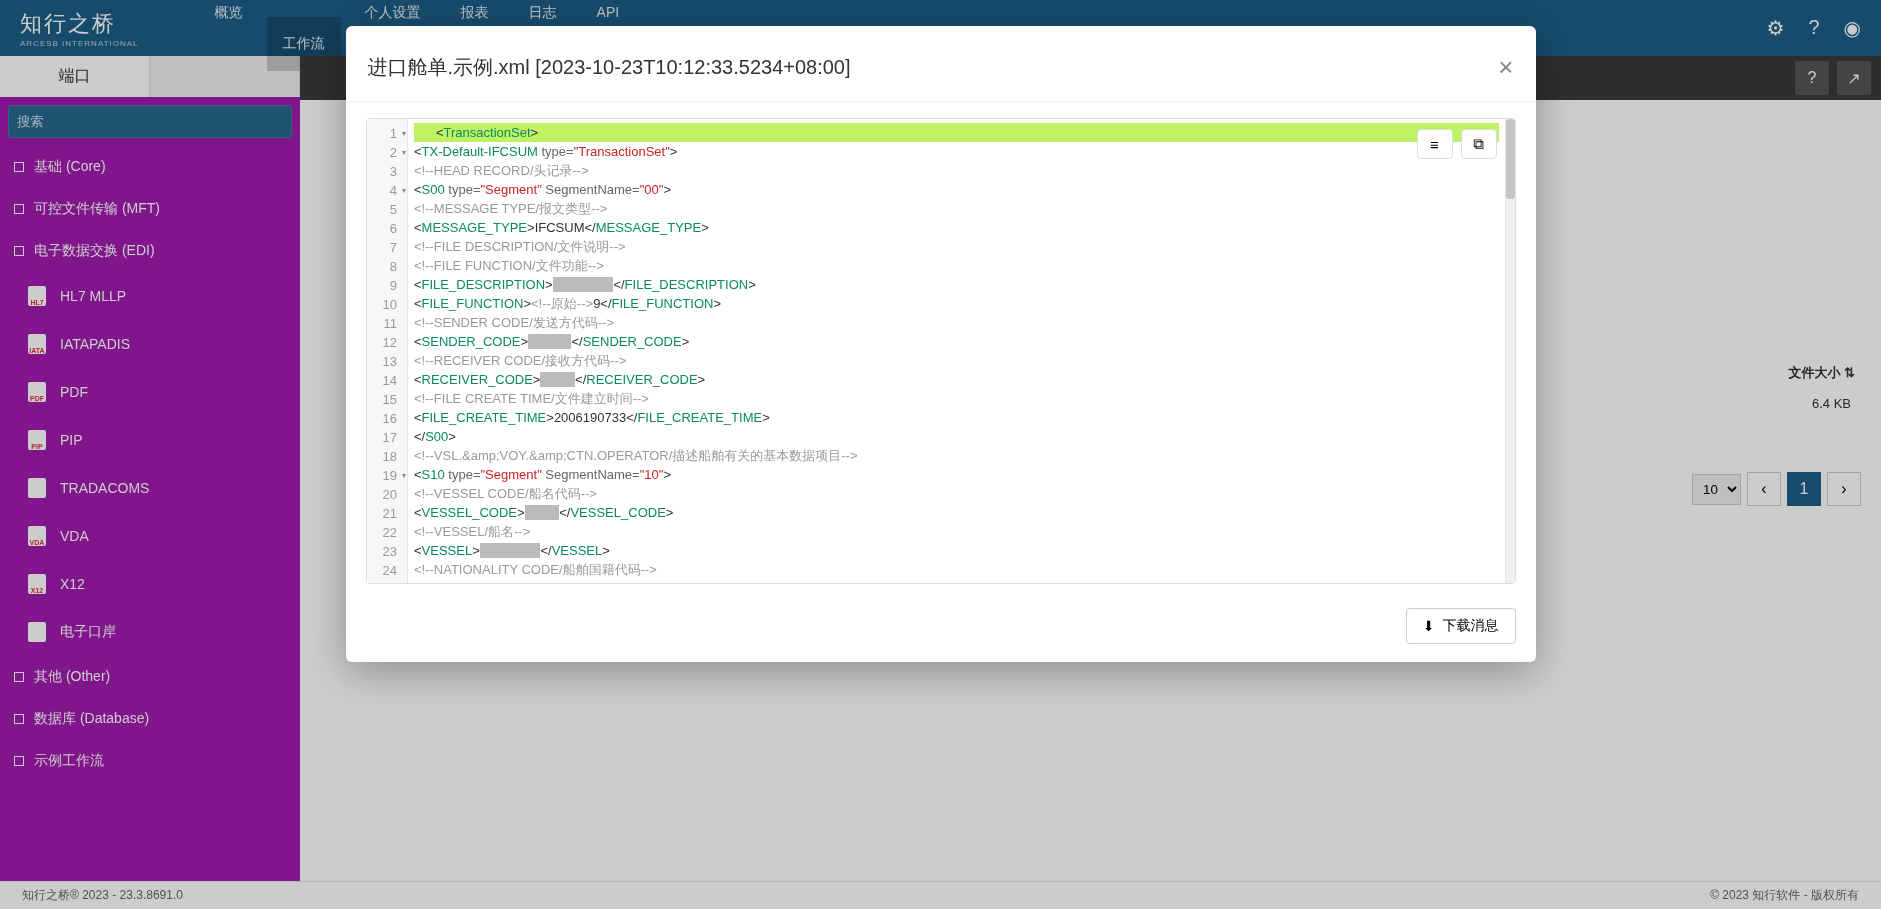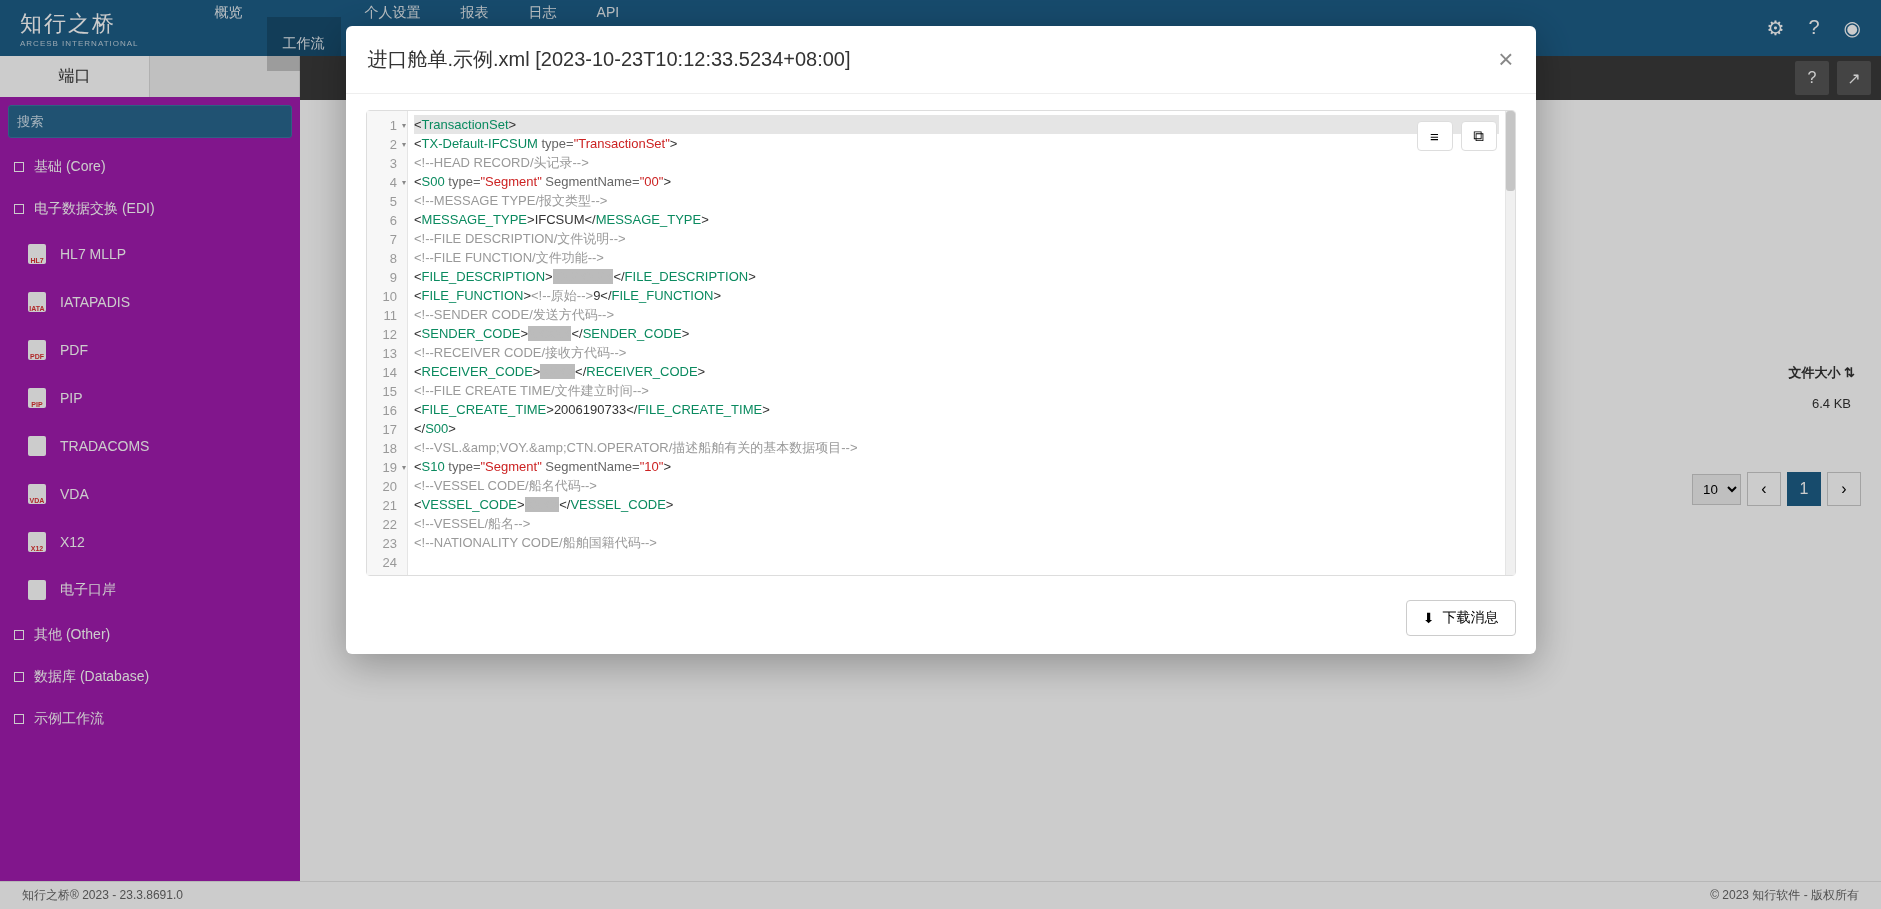--- a/index.html
+++ b/index.html
@@ -31,31 +31,31 @@
 .toolbtn { width: 34px; height: 34px; background: #555; color: #fff; display: flex; align-items: center; justify-content: center; border-radius: 2px; }
 .filesize { position: absolute; right: 30px; top: 340px; font-size: 13px; color: #333; }
 .filesizehdr { position: absolute; right: 26px; top: 308px; font-size: 13px; color: #333; font-weight: 600; }
 .pager { position: absolute; right: 20px; top: 416px; display: flex; align-items: center; gap: 6px; }
 .pager select { padding: 6px; border: 1px solid #ccc; }
 .pager .pbtn { width: 34px; height: 34px; border: 1px solid #ccc; display: flex; align-items: center; justify-content: center; background: #fff; }
 .pager .pbtn.active { background: #1d5e88; color: #fff; border-color: #1d5e88; }
 
 .overlay { position: fixed; inset: 0; background: rgba(0,0,0,.2); display: flex; align-items: flex-start; justify-content: center; padding-top: 26px; }
 .modal { width: 1190px; background: #fff; border-radius: 6px; box-shadow: 0 10px 40px rgba(0,0,0,.3); display: flex; flex-direction: column; }
-.modal-hd { padding: 18px 22px; display: flex; align-items: center; border-bottom: 1px solid #eee; }
+.modal-hd { padding: 18px 22px; display: flex; align-items: center; border-bottom: 1px solid #eee; margin-top: 8px; }
 .modal-title { font-size: 20px; color: #333; }
 .modal-close { margin-left: auto; font-size: 26px; color: #888; cursor: pointer; font-weight: 300; }
 .modal-body { padding: 16px 20px 10px; }
 .codeview { border: 1px solid #ddd; border-radius: 4px; display: flex; position: relative; font-family: "Courier New", monospace; font-size: 13px; }
 .gutter { background: #f7f7f7; border-right: 1px solid #e5e5e5; padding: 4px 0; }
 .gutter div { text-align: right; padding: 1px 10px 1px 16px; color: #999; height: 19px; line-height: 19px; position: relative; }
 .gutter .fold::after { content: "▾"; position: absolute; right: 1px; font-size: 8px; color: #888; }
 .codebody { flex: 1; padding: 4px 6px; overflow: hidden; }
 .codebody div { height: 19px; line-height: 19px; white-space: pre; }
-.codebody div.hl { background: #e5e5e5; }
+.codebody div.hl { background: #bef264; padding-left: 22px; }
 .t-tag { color: #0a8a5f; }
 .t-attr { color: #666; }
 .t-str { color: #c22; }
 .t-com { color: #999; font-style: normal; }
 .t-txt { color: #333; }
 .t-redact { background: #bbb; color: #bbb; }
 .codetools { position: absolute; top: 10px; right: 18px; display: flex; gap: 8px; }
 .codetools span { width: 36px; height: 30px; border: 1px solid #ddd; border-radius: 4px; display: flex; align-items: center; justify-content: center; background: #fff; font-size: 15px; }
 .vscroll { width: 10px; background: #f0f0f0; border-left: 1px solid #e5e5e5; }
 .vscroll .thumb { width: 100%; height: 80px; background: #c5c5c5; border-radius: 3px; }
@@ -92,20 +92,24 @@
     <div class="tabbar">
       <span class="active">端口</span>
       <span> </span>
     </div>
     <div class="searchbox">
       <input placeholder="搜索" style="">
     </div>
     <div class="sidegroup">
         <span class="sq"></span>
         <span>基础 (Core)</span>
+      </div>
+    <div class="sidegroup">
+        <span class="sq"></span>
+        <span>可控文件传输 (MFT)</span>
       </div>
     <div class="sidegroup">
         <span class="sq"></span>
         <span>电子数据交换 (EDI)</span>
       </div>
     <div id="edi-list">
         <div class="sideitem">
           <span class="ficon">HL7</span>
           <span>HL7 MLLP</span>
         </div>
@@ -223,20 +227,21 @@
             <div><span class="t-com">&lt;!--RECEIVER CODE/接收方代码--&gt;</span></div>
             <div><span class="t-txt">&lt;</span><span class="t-tag">RECEIVER_CODE</span><span class="t-txt">&gt;</span><span class="t-redact">XXXX</span><span class="t-txt">&lt;/</span><span class="t-tag">RECEIVER_CODE</span><span class="t-txt">&gt;</span></div>
             <div><span class="t-com">&lt;!--FILE CREATE TIME/文件建立时间--&gt;</span></div>
             <div><span class="t-txt">&lt;</span><span class="t-tag">FILE_CREATE_TIME</span><span class="t-txt">&gt;2006190733&lt;/</span><span class="t-tag">FILE_CREATE_TIME</span><span class="t-txt">&gt;</span></div>
             <div><span class="t-txt">&lt;/</span><span class="t-tag">S00</span><span class="t-txt">&gt;</span></div>
             <div><span class="t-com">&lt;!--VSL.&amp;amp;VOY.&amp;amp;CTN.OPERATOR/描述船舶有关的基本数据项目--&gt;</span></div>
             <div><span class="t-txt">&lt;</span><span class="t-tag">S10</span><span class="t-attr"> type=</span><span class="t-str">"Segment"</span><span class="t-attr"> SegmentName=</span><span class="t-str">"10"</span><span class="t-txt">&gt;</span></div>
             <div><span class="t-com">&lt;!--VESSEL CODE/船名代码--&gt;</span></div>
             <div><span class="t-txt">&lt;</span><span class="t-tag">VESSEL_CODE</span><span class="t-txt">&gt;</span><span class="t-redact">XXXX</span><span class="t-txt">&lt;/</span><span class="t-tag">VESSEL_CODE</span><span class="t-txt">&gt;</span></div>
             <div><span class="t-com">&lt;!--VESSEL/船名--&gt;</span></div>
+            <div><span class="t-txt">&lt;</span><span class="t-tag">VESSEL</span><span class="t-txt">&gt;</span><span class="t-redact">XXXXXXX</span><span class="t-txt">&lt;/</span><span class="t-tag">VESSEL</span><span class="t-txt">&gt;</span></div>
             <div><span class="t-com">&lt;!--NATIONALITY CODE/船舶国籍代码--&gt;</span></div>
           </div>
         <div class="codetools">
           <span>≡</span>
           <span>⧉</span>
         </div>
         <div class="vscroll">
             <div class="thumb"></div>
           </div>
       </div>

